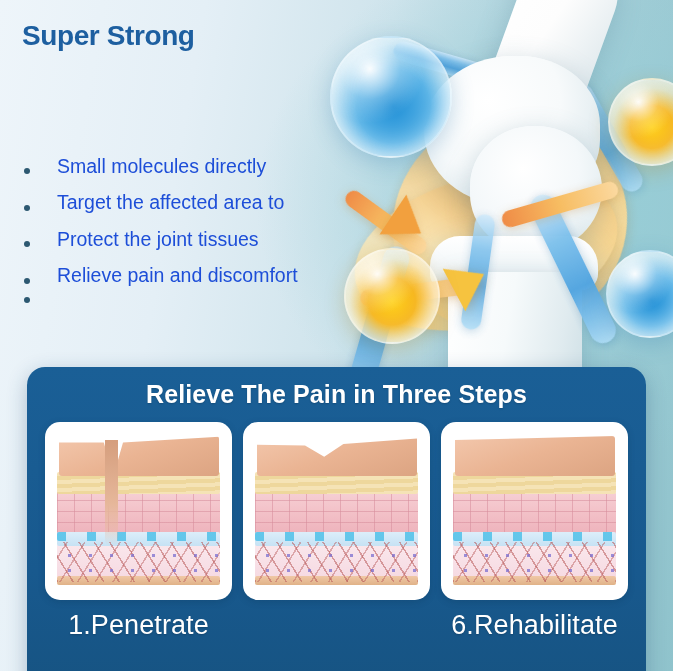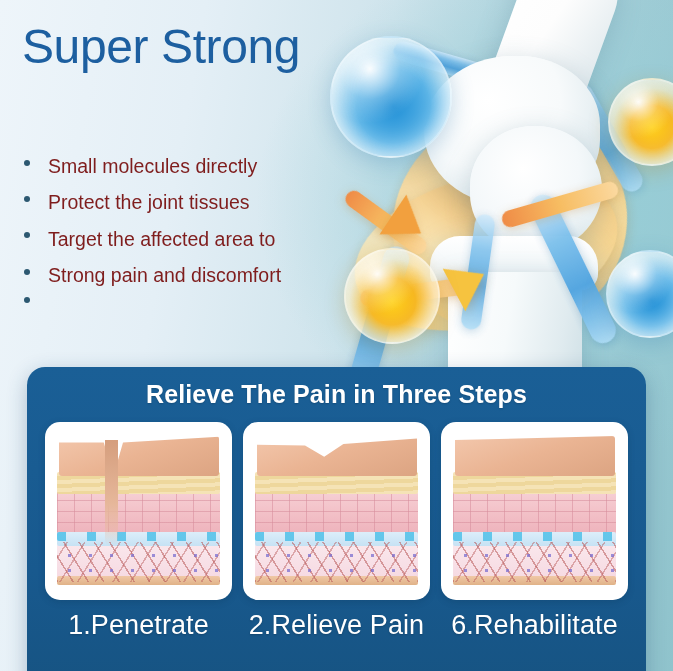--- a/index.html
+++ b/index.html
@@ -108,29 +108,29 @@
     border:2px solid rgba(255,255,255,.55);
   }
   .bub-1 { left:330px; top:36px;  width:122px; height:122px; }
   .bub-2 { left:608px; top:78px;  width:88px;  height:88px; }
   .bub-3 { left:344px; top:248px; width:96px;  height:96px; }
   .bub-4 { left:606px; top:250px; width:88px;  height:88px; }
 
   
   .headline {
     position:absolute; left:22px; top:20px; width:340px;
-    font-size:48px; line-height:1.13; font-weight:normal;
+    font-size:28px; line-height:1.13; font-weight:bold;
     color:#1d5fa0; letter-spacing:-.4px;
   }
 
   
   .bullets { position:absolute; left:24px; top:155px; width:340px; }
   .bullet {
-    display:flex; align-items:center; gap:18px;
-    font-size:19.5px; color:#7f1d1d; line-height:1.2; margin-bottom:13px;
+    display:flex; align-items:flex-end; gap:27px;
+    font-size:19.5px; color:#1d4ed8; line-height:1.2; margin-bottom:13px;
   }
   .bullet .dot {
     flex:0 0 auto; width:6px; height:6px; border-radius:50%;
     background:#2c5871; transform:translateY(-4px);
   }
 
   
   .steps-panel {
     position:absolute; left:27px; top:367px; width:619px; height:353px;
     background:linear-gradient(180deg,#1a5f96 0%, #18598e 58%, #16527f 100%);
@@ -246,29 +246,29 @@
   <div>Super Strong</div>
 </div>
 
 <div class="bullets">
   <div class="bullet">
     <span class="dot"></span>
     <span>Small molecules directly</span>
   </div>
   <div class="bullet">
     <span class="dot"></span>
+    <span>Target the affected area to</span>
+  </div>
+  <div class="bullet">
+    <span class="dot"></span>
     <span>Protect the joint tissues</span>
   </div>
   <div class="bullet">
     <span class="dot"></span>
-    <span>Target the affected area to</span>
-  </div>
-  <div class="bullet">
-    <span class="dot"></span>
-    <span>Strong pain and discomfort</span>
+    <span>Relieve pain and discomfort</span>
   </div>
   <div class="bullet">
     <span class="dot"></span>
   </div>
 </div>
 
 <div class="steps-panel">
 
   <div class="steps-title">Relieve The Pain in Three Steps</div>
 
@@ -317,17 +317,16 @@
         <div class="dots"></div>
         <div class="layer l-epi"></div>
         <div class="skin-top flat"></div>
       </div>
     </div>
 
   </div>
 
   <div class="labels">
     <div class="label">1.Penetrate</div>
-    <div class="label">2.Relieve Pain</div>
     <div class="label">6.Rehabilitate</div>
   </div>
 
 </div>
 
 </body></html>

